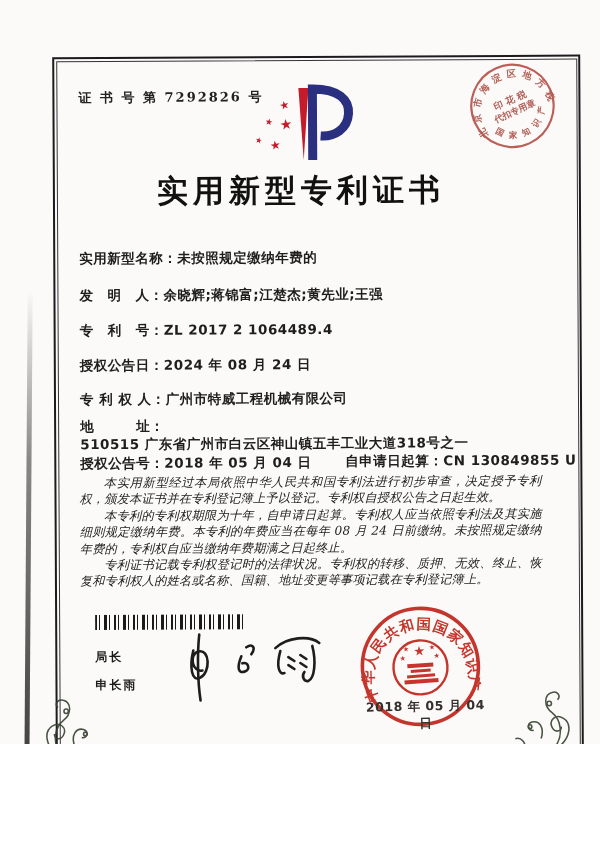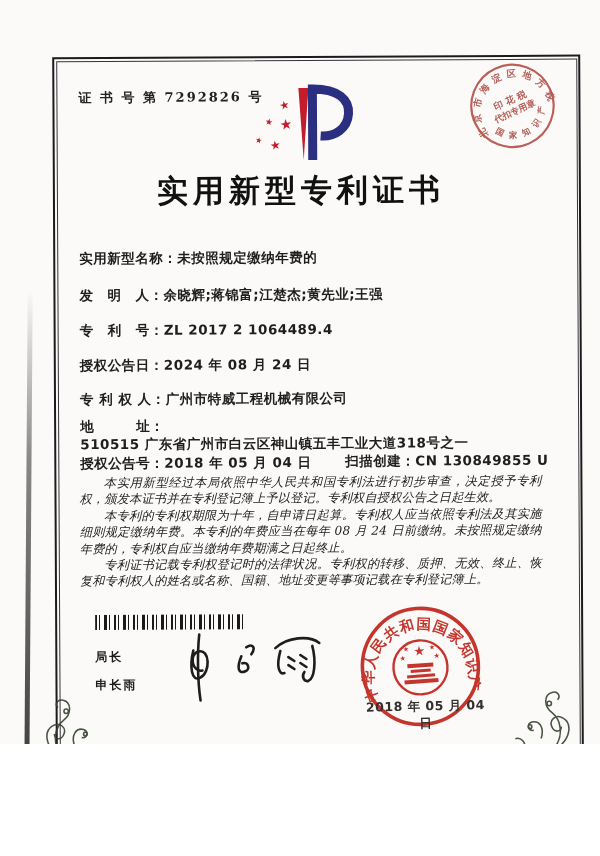--- a/index.html
+++ b/index.html
@@ -89,21 +89,21 @@
     <div class="abs row" style="top:389px">
       <span class="lab">专 利 权 人：</span><span class="val">广州市特威工程机械有限公司</span>
     </div>
     <div class="abs row row-addr" style="top:416px">
       <span class="lab">地　　　址：</span><span class="val">510515 广东省广州市白云区神山镇五丰工业大道318号之一</span>
     </div>
     <div class="abs row" style="top:453px">
       <span class="lab">授权公告号：</span><span class="val">2018 年 05 月 04 日</span>
     </div>
     <div class="abs grant-no">
-      <span class="lab">扫描创建：</span><span class="val">CN 130849855 U</span>
+      <span class="lab">自申请日起算：</span><span class="val">CN 130849855 U</span>
     </div>
 
     <div class="abs paras">
       <p>本实用新型经过本局依照中华人民共和国专利法进行初步审查，决定授予专利权，颁发本证书并在专利登记簿上予以登记。专利权自授权公告之日起生效。</p>
       <p>本专利的专利权期限为十年，自申请日起算。专利权人应当依照专利法及其实施细则规定缴纳年费。本专利的年费应当在每年 08 月 24 日前缴纳。未按照规定缴纳年费的，专利权自应当缴纳年费期满之日起终止。</p>
       <p>专利证书记载专利权登记时的法律状况。专利权的转移、质押、无效、终止、恢复和专利权人的姓名或名称、国籍、地址变更等事项记载在专利登记簿上。</p>
     </div>
 
     <div class="abs barcode"></div>
 

